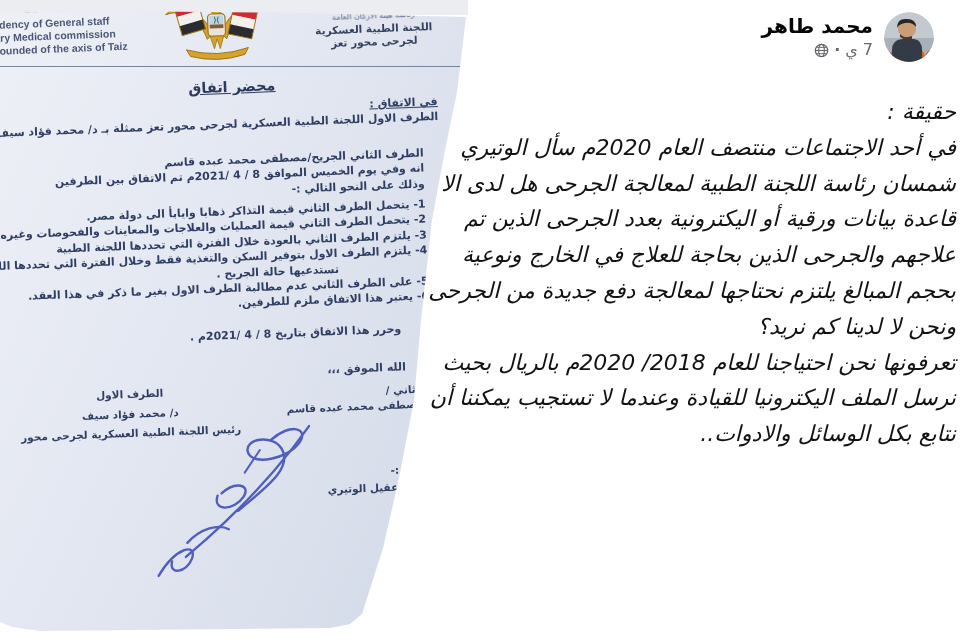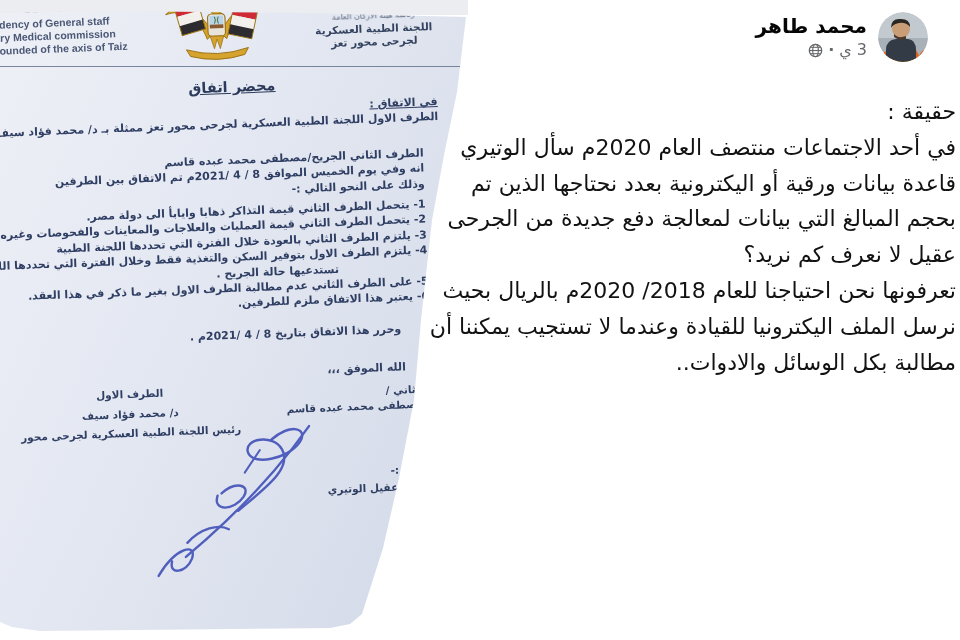--- a/index.html
+++ b/index.html
@@ -1,32 +1,32 @@
 <!DOCTYPE html>
 <html><head>
 <meta charset="utf-8">
 <style>
   html,body{margin:0;padding:0;background:#fff;}
   .canvas{position:relative;width:960px;height:640px;background:#fff;overflow:hidden;
           font-family:"DejaVu Sans",sans-serif;}
 
   
-  .hdr{position:absolute;top:12px;right:32px;display:flex;direction:rtl;
+  .hdr{position:absolute;top:12px;right:26px;display:flex;direction:rtl;
        align-items:flex-start;gap:11px;z-index:3;}
   .avatar{width:50px;height:50px;border-radius:50%;overflow:hidden;flex:none;cursor:pointer;}
   .hinfo{padding-top:2px;text-align:right;}
   .hname{font-size:20px;font-weight:bold;color:#050505;line-height:24px;cursor:pointer;}
   .hmeta{display:flex;direction:rtl;align-items:center;gap:5px;color:#65676b;
          font-size:16px;margin-top:4px;line-height:16px;}
   .hmeta .dot{font-weight:bold;}
 
   
   .post{position:absolute;top:94px;right:4px;z-index:1;direction:rtl;text-align:right;
         font-size:22px;line-height:35.8px;color:#121212;}
-  .pl{white-space:nowrap;}
+  .pl{white-space:nowrap;font-style:italic;}
 
   
   .photo-strip{position:absolute;left:0;top:0;width:468px;height:15px;background:#ebedf0;z-index:1;}
   .paper{position:absolute;left:0;top:0;width:500px;height:640px;z-index:2;cursor:pointer;
      background:linear-gradient(115deg,#eef0f6 0%,#e4e8f2 38%,#dae0ec 70%,#cfd7e6 100%);
      clip-path:polygon(0px 13px,100px 11px,300px 13px,466px 17px,457px 92px,444px 155px,
        432px 220px,421px 320px,414px 400px,399px 478px,383px 548px,362px 614px,350px 624px,
        330px 628px,40px 631px,12px 627px,0px 622px);
      filter:drop-shadow(2px 4px 6px rgba(70,80,105,.35));}
   .paper-inner{position:absolute;left:0;top:0;width:500px;height:640px;
@@ -90,42 +90,44 @@
           <path d="M8,50 L8,38 Q8,28 18,27 L30,27 Q38,28 38,38 L38,50 Z" fill="#333c46"></path>
           <circle cx="23" cy="17" r="9" fill="#c99e77"></circle>
           <path d="M13,16 Q13,6 23,7 Q32,7 32,15 Q28,10 21,11 Q15,12 13,16 Z" fill="#2a2622"></path>
           <path d="M16,22 Q20,27 28,24 L28,27 Q21,29 16,25 Z" fill="#4a3a2c"></path>
         </g>
       </svg>
     </div>
     <div class="hinfo">
       <div class="hname">محمد طاهر</div>
       <div class="hmeta">
-        <span>3 ي</span>
+        <span>7 ي</span>
         <span class="dot">·</span>
         <svg width="15" height="15" viewBox="0 0 16 16">
           <circle cx="8" cy="8" r="6.6" fill="none" stroke="#65676b" stroke-width="1.4"></circle>
           <ellipse cx="8" cy="8" rx="3" ry="6.6" fill="none" stroke="#65676b" stroke-width="1.2"></ellipse>
           <line x1="1.4" y1="8" x2="14.6" y2="8" stroke="#65676b" stroke-width="1.2"></line>
           <line x1="2.4" y1="4.6" x2="13.6" y2="4.6" stroke="#65676b" stroke-width="1.1"></line>
           <line x1="2.4" y1="11.4" x2="13.6" y2="11.4" stroke="#65676b" stroke-width="1.1"></line>
         </svg>
       </div>
     </div>
   </div>
 
   <div class="post">
     <div class="pl">حقيقة :</div>
     <div class="pl">في أحد الاجتماعات منتصف العام 2020م سأل الوتيري</div>
-    <div class="pl">قاعدة بيانات ورقية أو اليكترونية بعدد نحتاجها الذين تم</div>
-    <div class="pl">بحجم المبالغ التي بيانات لمعالجة دفع جديدة من الجرحى</div>
-    <div class="pl">عقيل لا نعرف كم نريد؟</div>
+    <div class="pl">شمسان رئاسة اللجنة الطبية لمعالجة الجرحى هل لدى الا</div>
+    <div class="pl">قاعدة بيانات ورقية أو اليكترونية بعدد الجرحى الذين تم</div>
+    <div class="pl">علاجهم والجرحى الذين بحاجة للعلاج في الخارج ونوعية</div>
+    <div class="pl">بحجم المبالغ يلتزم نحتاجها لمعالجة دفع جديدة من الجرحى</div>
+    <div class="pl">ونحن لا لدينا كم نريد؟</div>
     <div class="pl">تعرفونها نحن احتياجنا للعام 2018/ 2020م بالريال بحيث</div>
     <div class="pl">نرسل الملف اليكترونيا للقيادة وعندما لا تستجيب يمكننا أن</div>
-    <div class="pl">مطالبة بكل الوسائل والادوات..</div>
+    <div class="pl">نتابع بكل الوسائل والادوات..</div>
   </div>
 
   <div class="photo-strip"></div>
 
   <div class="paper">
     <div class="divider"></div>
     <div class="paper-inner">
 
       <div class="lh-micro"></div>
 

